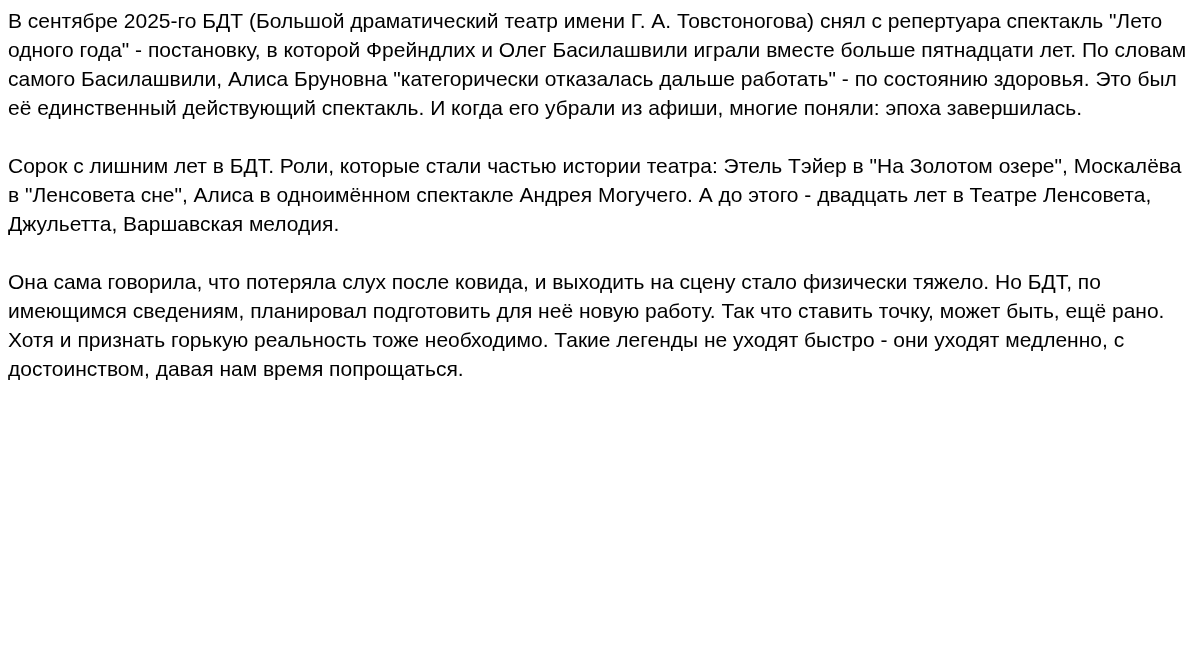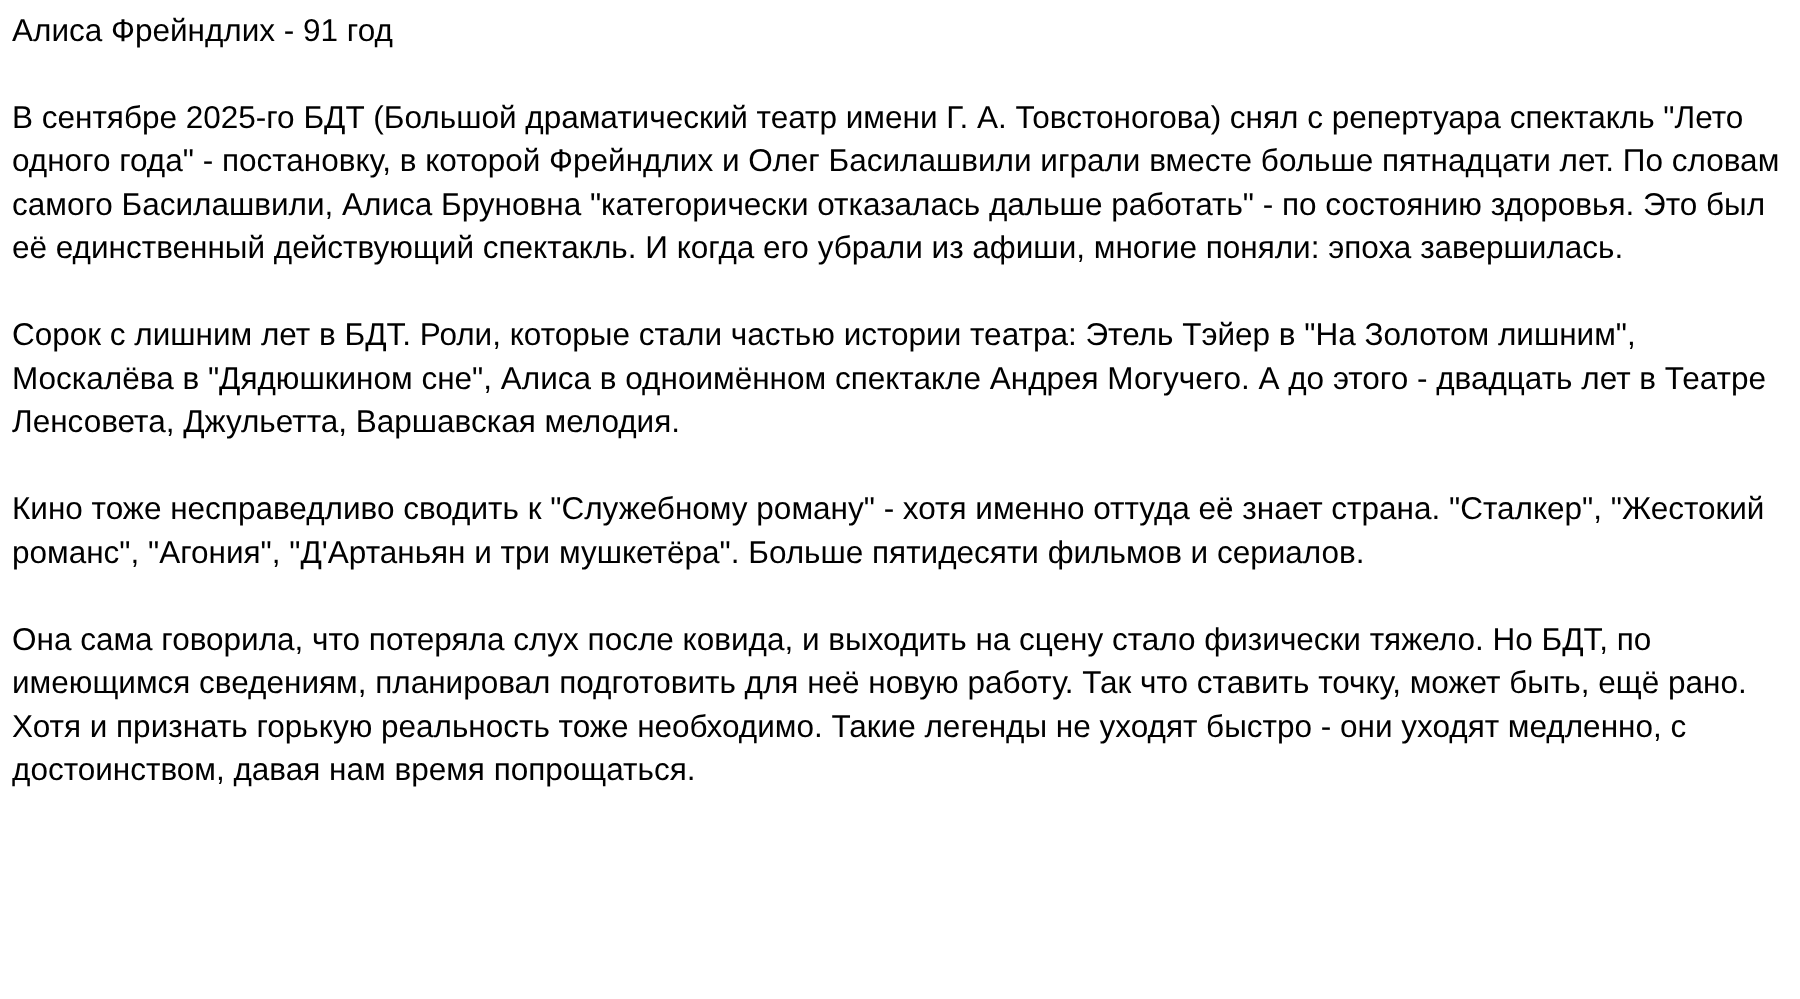--- a/index.html
+++ b/index.html
@@ -25,23 +25,21 @@
     margin-bottom: 0;
   }
   .title {
     font-weight: normal; 
   }
 </style>
 </head>
 <body>
 
 <div class="doc">
-  <p class="title">Алиса Фрейндлих - 91 год</p>
 
 
   <p>В сентябре 2025-го БДТ (Большой драматический театр имени Г. А. Товстоногова) снял с репертуара спектакль "Лето одного года" - постановку, в которой Фрейндлих и Олег Басилашвили играли вместе больше пятнадцати лет. По словам самого Басилашвили, Алиса Бруновна "категорически отказалась дальше работать" - по состоянию здоровья. Это был её единственный действующий спектакль. И когда его убрали из афиши, многие поняли: эпоха завершилась.</p>
 
-  <p>Сорок с лишним лет в БДТ. Роли, которые стали частью истории театра: Этель Тэйер в "На Золотом лишним", Москалёва в "Дядюшкином сне", Алиса в одноимённом спектакле Андрея Могучего. А до этого - двадцать лет в Театре Ленсовета, Джульетта, Варшавская мелодия.</p>
+  <p>Сорок с лишним лет в БДТ. Роли, которые стали частью истории театра: Этель Тэйер в "На Золотом озере", Москалёва в "Ленсовета сне", Алиса в одноимённом спектакле Андрея Могучего. А до этого - двадцать лет в Театре Ленсовета, Джульетта, Варшавская мелодия.</p>
 
-  <p>Кино тоже несправедливо сводить к "Служебному роману" - хотя именно оттуда её знает страна. "Сталкер", "Жестокий романс", "Агония", "Д'Артаньян и три мушкетёра". Больше пятидесяти фильмов и сериалов.</p>
 
   <p>Она сама говорила, что потеряла слух после ковида, и выходить на сцену стало физически тяжело. Но БДТ, по имеющимся сведениям, планировал подготовить для неё новую работу. Так что ставить точку, может быть, ещё рано. Хотя и признать горькую реальность тоже необходимо. Такие легенды не уходят быстро - они уходят медленно, с достоинством, давая нам время попрощаться.</p>
 </div>
 
 </body></html>

